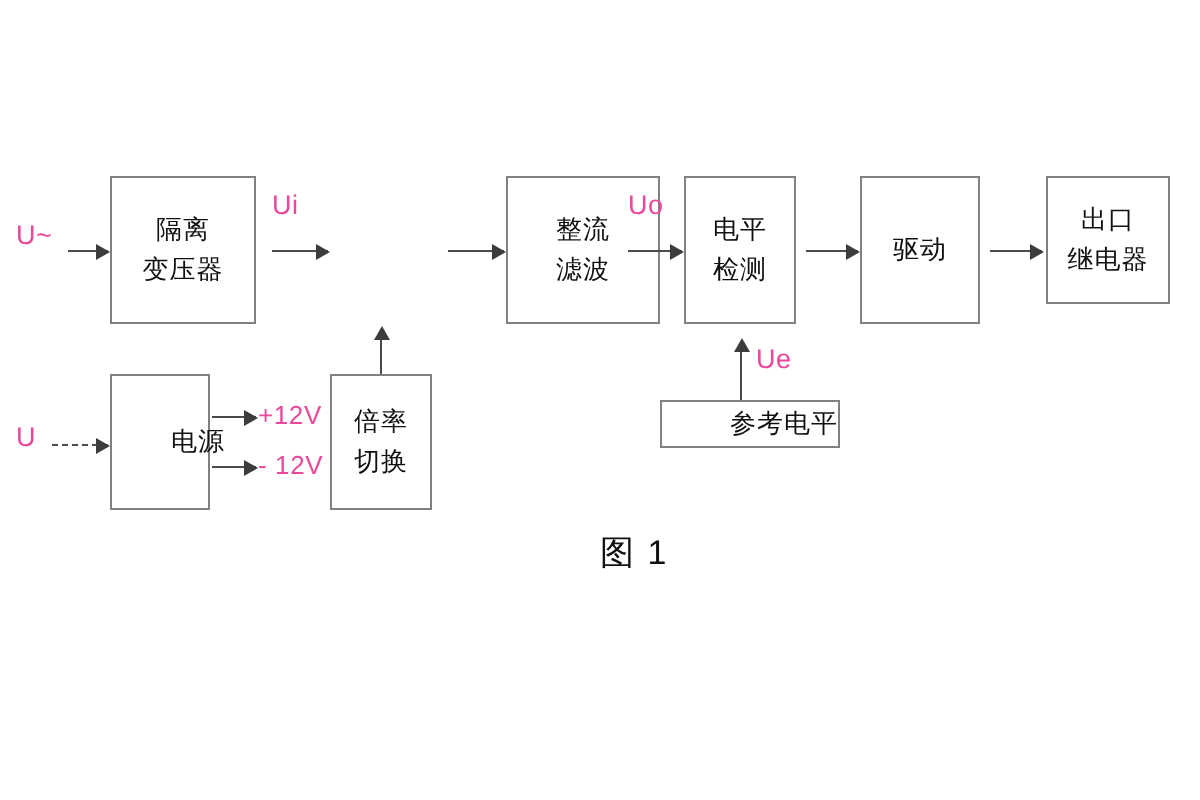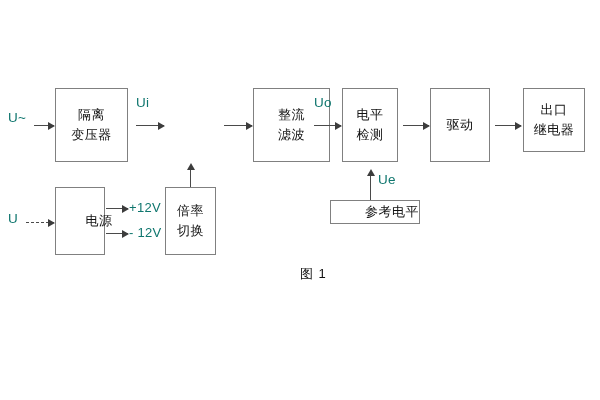--- a/index.html
+++ b/index.html
@@ -34,30 +34,30 @@
     color: #111111;
     letter-spacing: 0.5px;
   }
   .box .line {
     display: block;
     white-space: nowrap;
   }
   .lbl {
     position: absolute;
     font-size: 13px;
-    color: #0f766e;
+    color: #ec4899;
     white-space: nowrap;
     letter-spacing: 0.3px;
   }
   .lbl-sig {
     font-size: 13.5px;
   }
   .caption {
     position: absolute;
-    font-size: 13px;
+    font-size: 17px;
     color: #111111;
     white-space: nowrap;
     letter-spacing: 1px;
   }
   .arrow-h {
     position: absolute;
     height: 1px;
     background: #4a4a4a;
   }
   .arrow-h::after {

